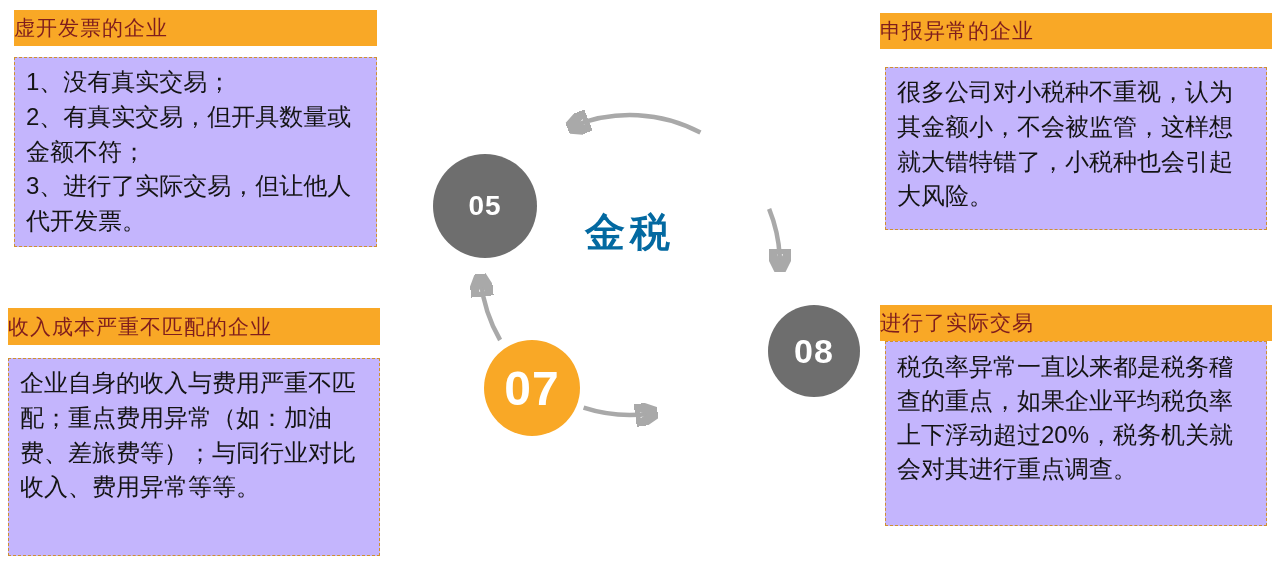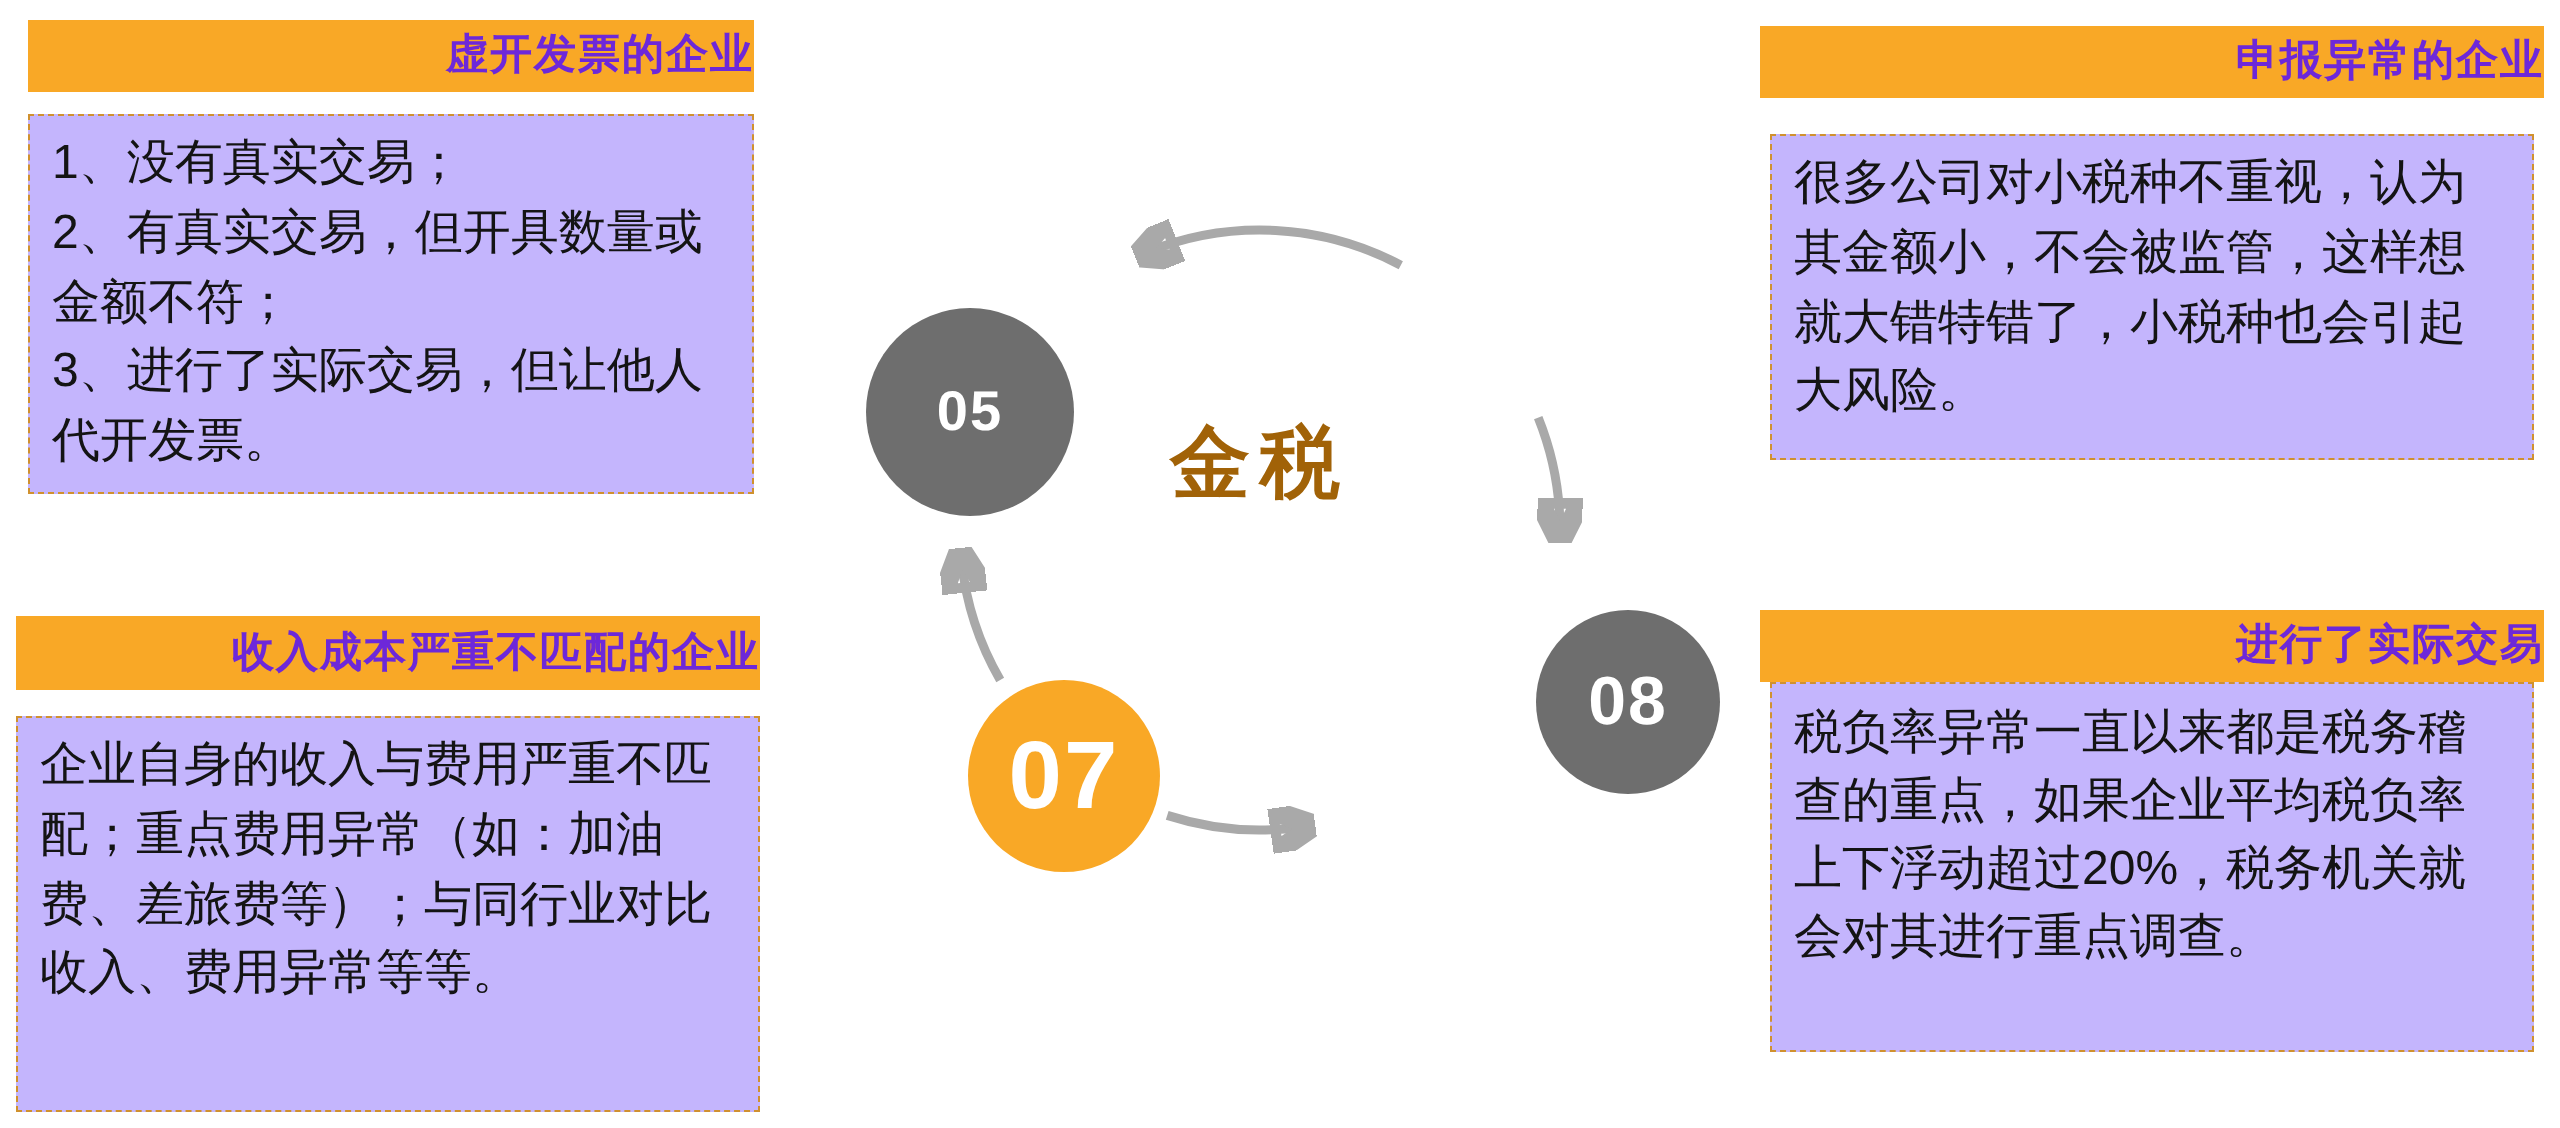--- a/index.html
+++ b/index.html
@@ -8,24 +8,24 @@
     width: 1280px;
     height: 564px;
     background: #ffffff;
     overflow: hidden;
     font-family: "Liberation Sans", "DejaVu Sans", sans-serif;
   }
 
   .panel { position: absolute; }
   .panel-header {
     background: #F9A826;
-    color: #6d28d9;
-    font-weight: bold;
+    color: #7f1d1d;
+    font-weight: normal;
     font-size: 21px;
-    text-align: right;
+    text-align: left;
     line-height: 36px;
     height: 36px;
     letter-spacing: 1px;
   }
   .panel-body {
     border: 1px dashed #D0912E;
     background: #c4b5fd;
     color: #141414;
     font-size: 24px;
     line-height: 1.45;
@@ -67,21 +67,21 @@
   .node-05 { left: 433px; top: 154px; width: 104px; height: 104px; font-size: 28px; }
   .node-06 { left: 707px; top: 108px; width: 88px;  height: 88px;  font-size: 34px; }
   .node-07 { left: 484px; top: 340px; width: 96px;  height: 96px;  font-size: 48px; }
   .node-08 { left: 768px; top: 305px; width: 92px;  height: 92px;  font-size: 34px; }
 
   .center-title {
     position: absolute;
     left: 555px; top: 203px;
     width: 150px;
     text-align: center;
-    color: #a16207;
+    color: #0369a1;
     font-size: 40px;
     font-weight: bold;
     line-height: 1.45;
     letter-spacing: 5px;
   }
 </style>
 </head>
 <body>
 
 <div class="canvas">

